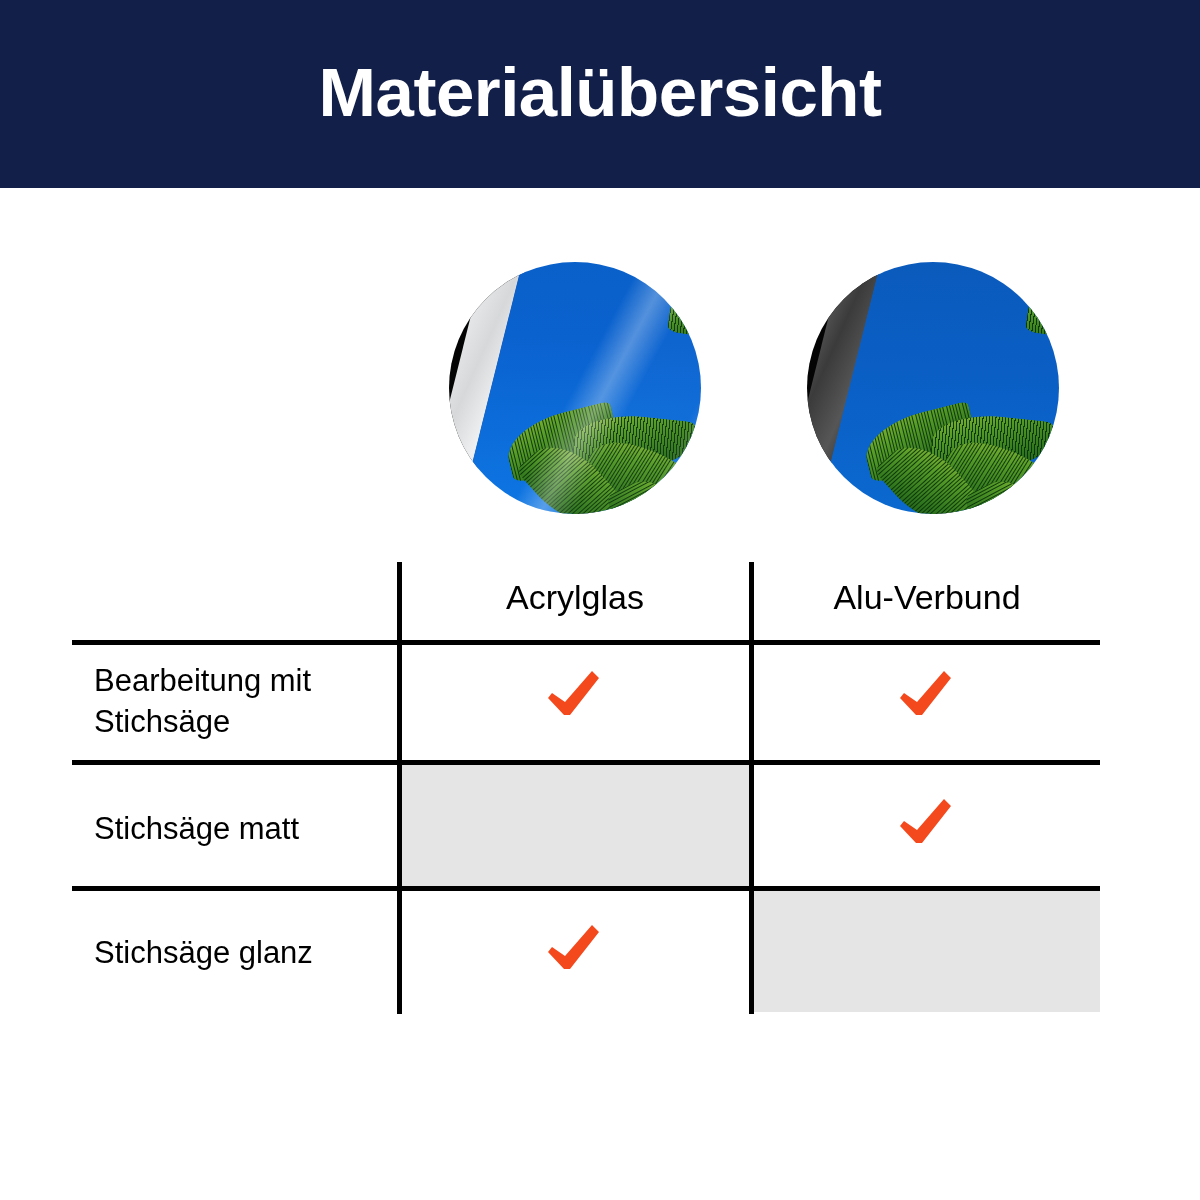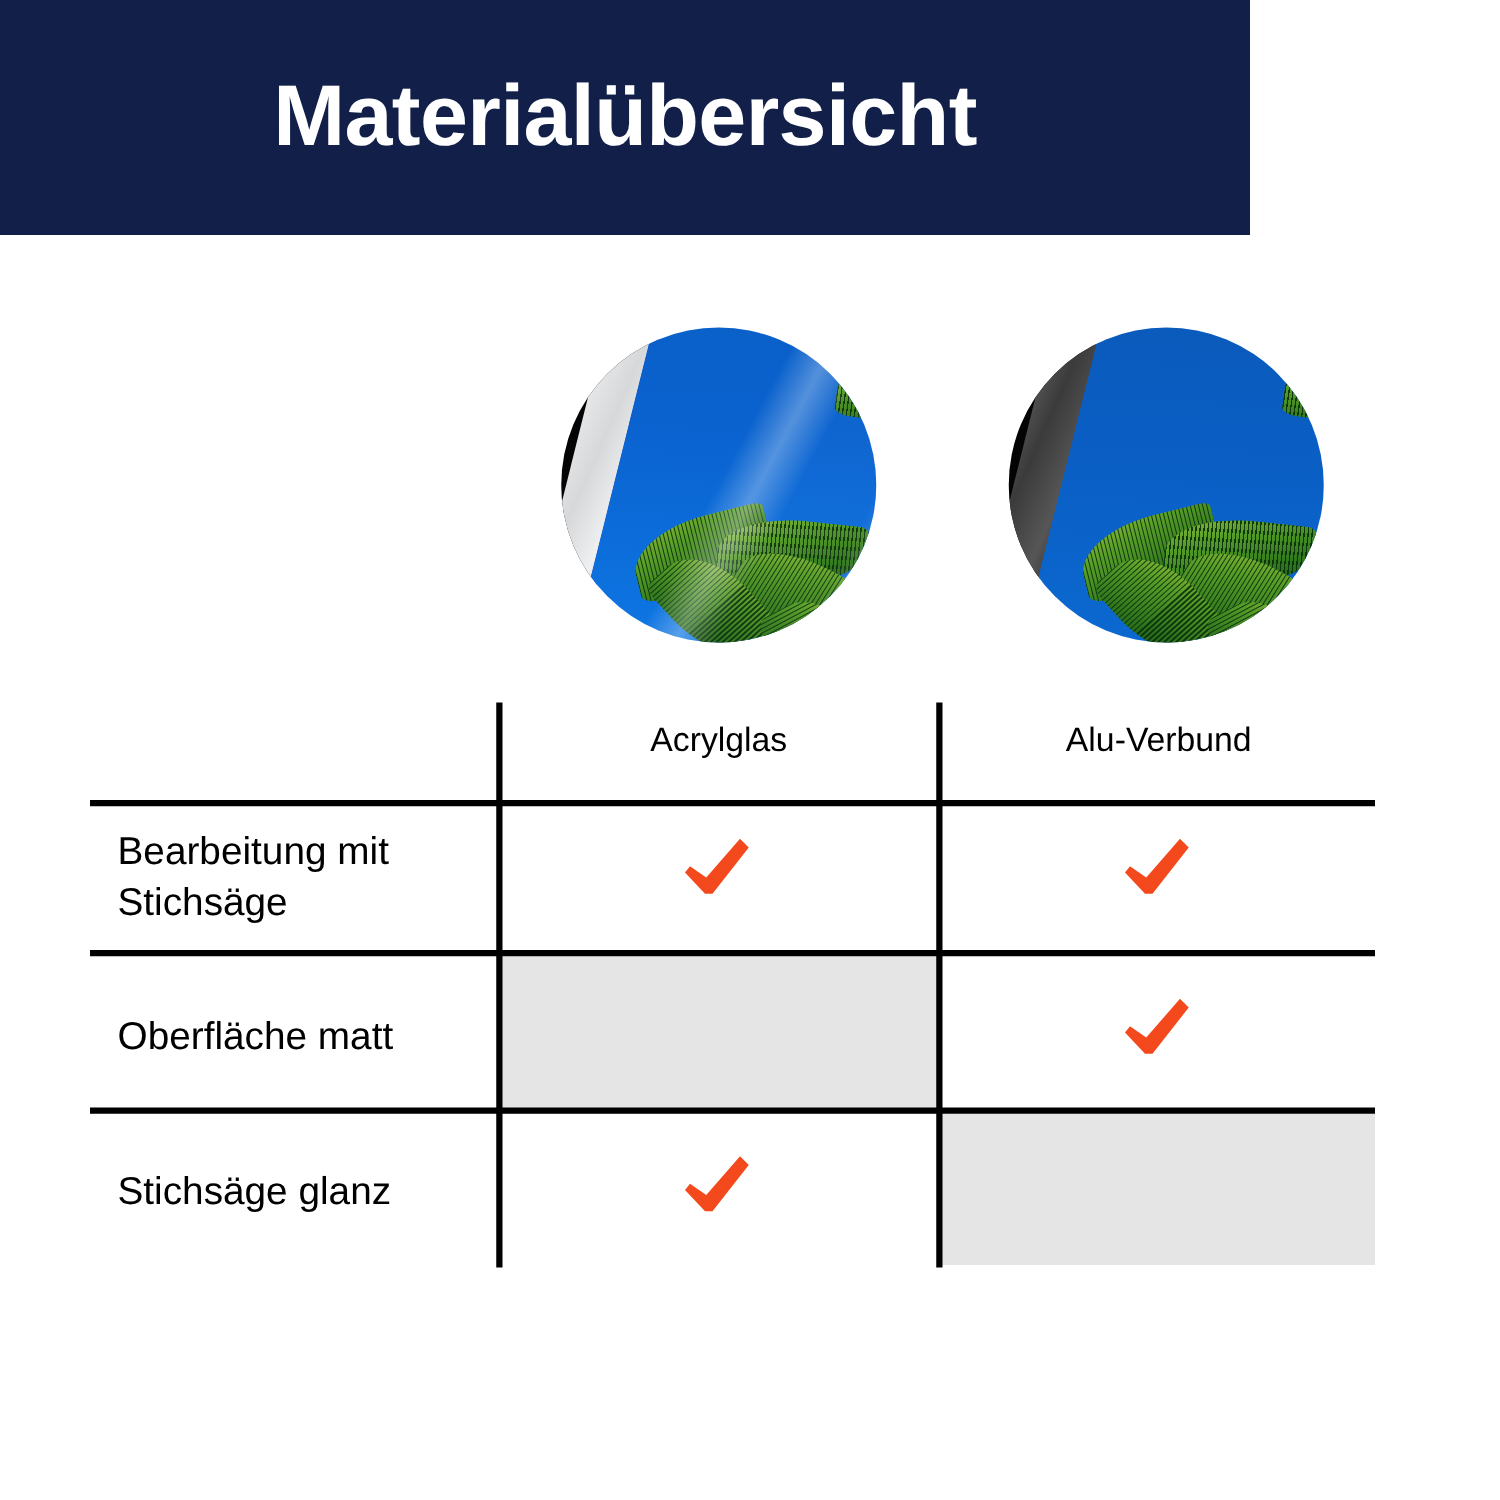--- a/index.html
+++ b/index.html
@@ -14,21 +14,21 @@
     font-family: "Liberation Sans", sans-serif;
     overflow: hidden;
     position: relative;
   }
 
   
   .header-banner {
     position: absolute;
     left: 0;
     top: 0;
-    width: 1000px;
+    width: 1200px;
     height: 188px;
     background: #121f49;
     display: flex;
     align-items: center;
     justify-content: center;
     box-sizing: border-box;
   }
   .header-title {
     color: #ffffff;
     font-family: "Liberation Sans", sans-serif;
@@ -196,21 +196,21 @@
   .cell-text {
     position: absolute;
     font-family: "Liberation Sans", sans-serif;
     font-size: 31px;
     color: #000000;
     line-height: 1.32;
   }
   .col-head {
     text-align: center;
     width: 340px;
-    font-size: 27px;
+    font-size: 34px;
   }
   .row-head {
     left: 22px;
     width: 300px;
   }
 
   .check {
     position: absolute;
     width: 56px;
     height: 56px;
@@ -299,21 +299,21 @@
       <svg viewBox="0 0 56 56" aria-hidden="true">
         <polygon points="7,27 3,32 19,49 25,49 54,12 47,5 20,36" fill="#f4491c"></polygon>
       </svg>
     </div>
     <div class="check" style="left:825px; top:104px;">
       <svg viewBox="0 0 56 56" aria-hidden="true">
         <polygon points="7,27 3,32 19,49 25,49 54,12 47,5 20,36" fill="#f4491c"></polygon>
       </svg>
     </div>
 
-    <div class="cell-text row-head" style="top:247px;">Oberfläche matt</div>
+    <div class="cell-text row-head" style="top:247px;">Stichsäge matt</div>
     <div class="check" style="left:825px; top:232px;">
       <svg viewBox="0 0 56 56" aria-hidden="true">
         <polygon points="7,27 3,32 19,49 25,49 54,12 47,5 20,36" fill="#f4491c"></polygon>
       </svg>
     </div>
 
     <div class="cell-text row-head" style="top:371px;">Stichsäge glanz</div>
     <div class="check" style="left:473px; top:358px;">
       <svg viewBox="0 0 56 56" aria-hidden="true">
         <polygon points="7,27 3,32 19,49 25,49 54,12 47,5 20,36" fill="#f4491c"></polygon>

